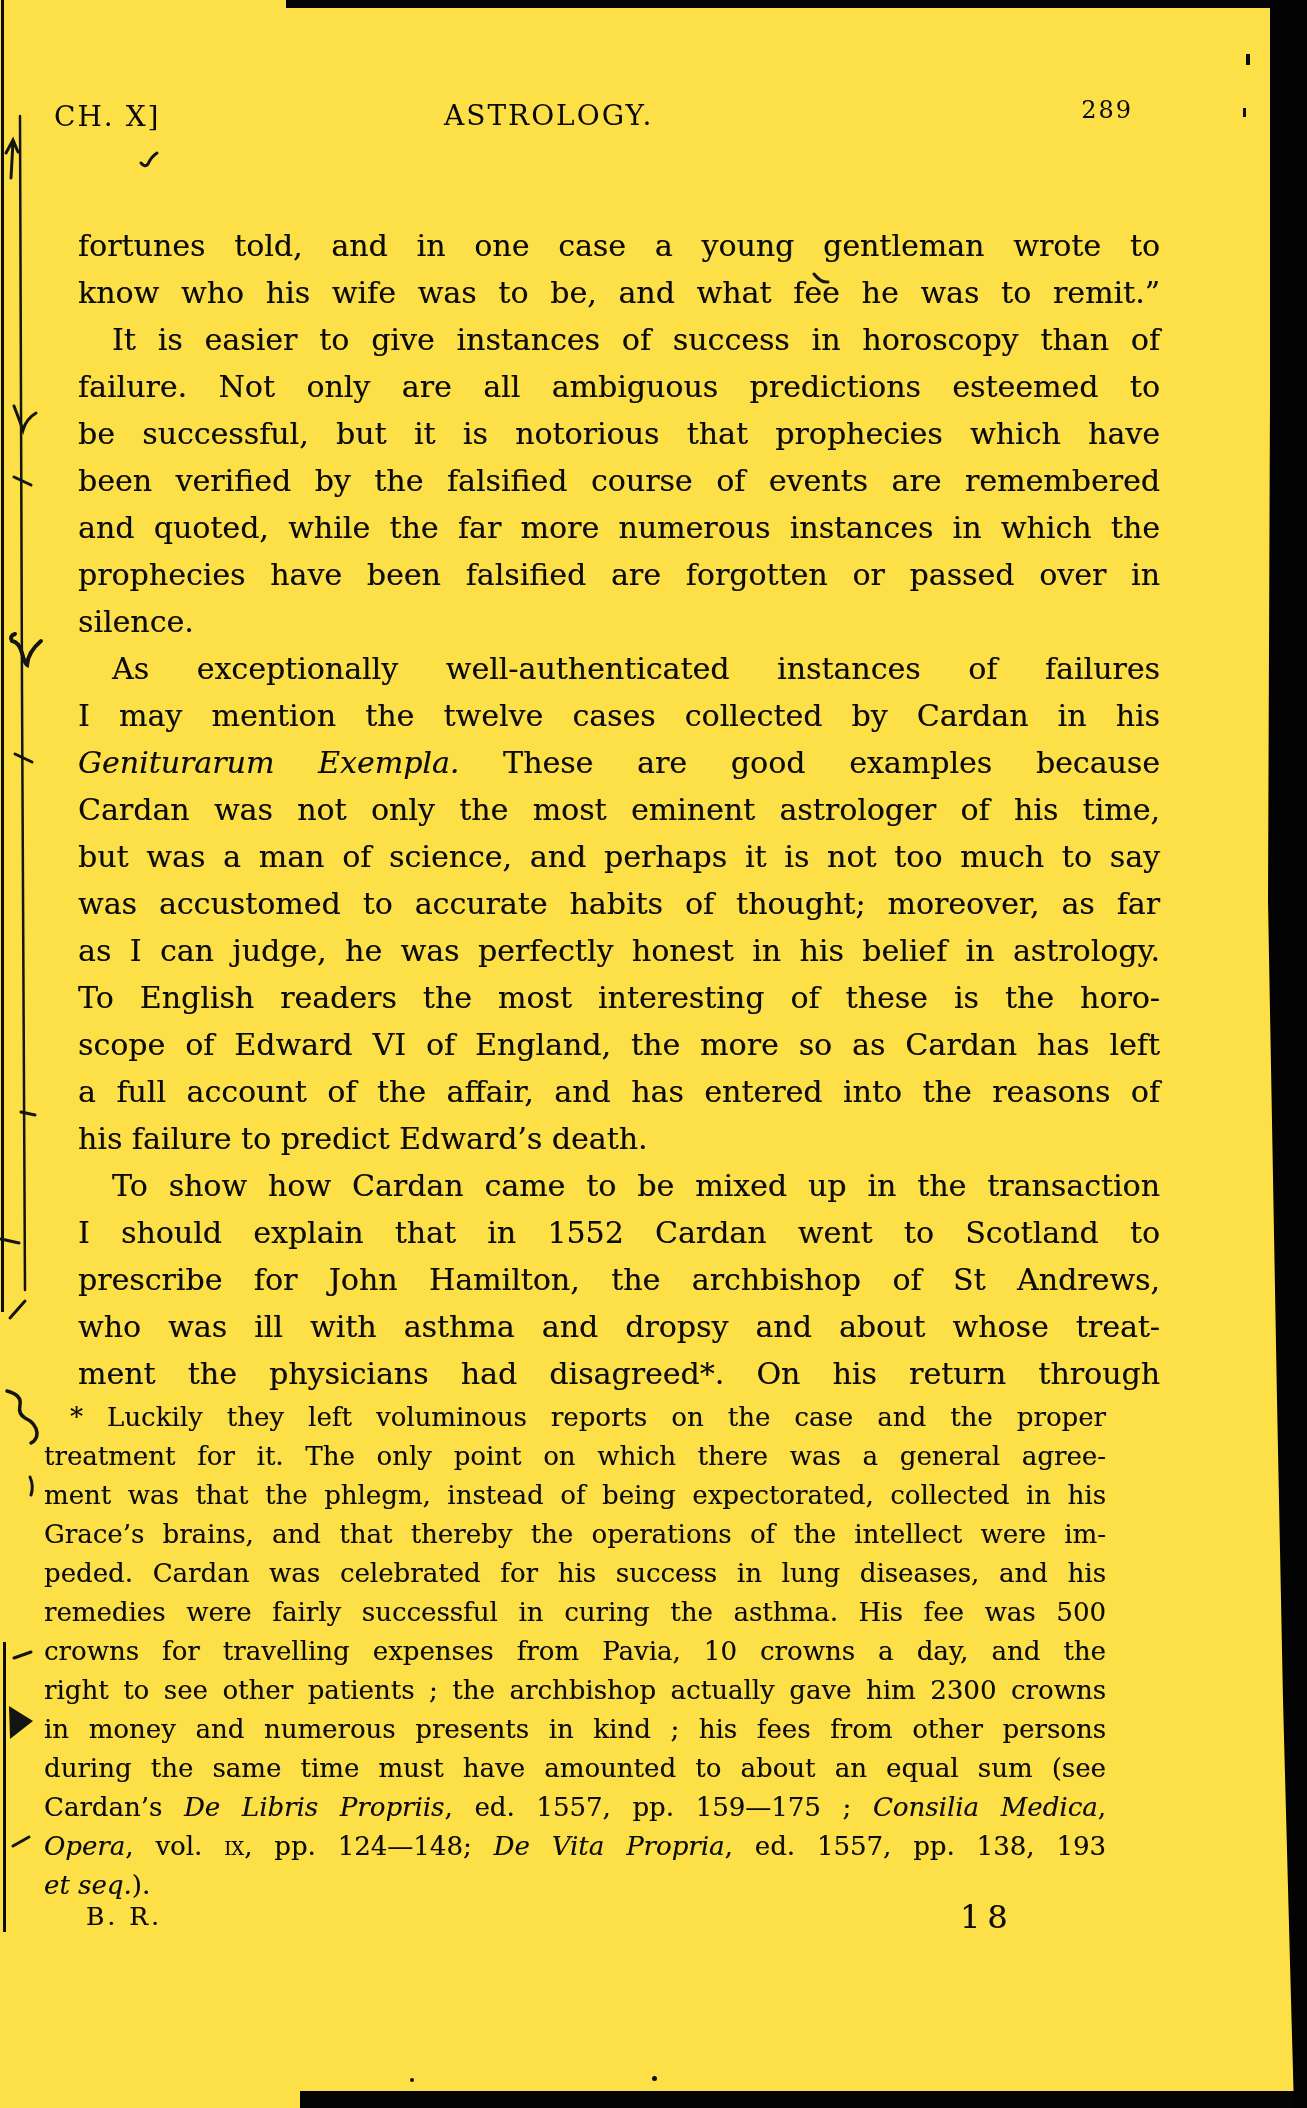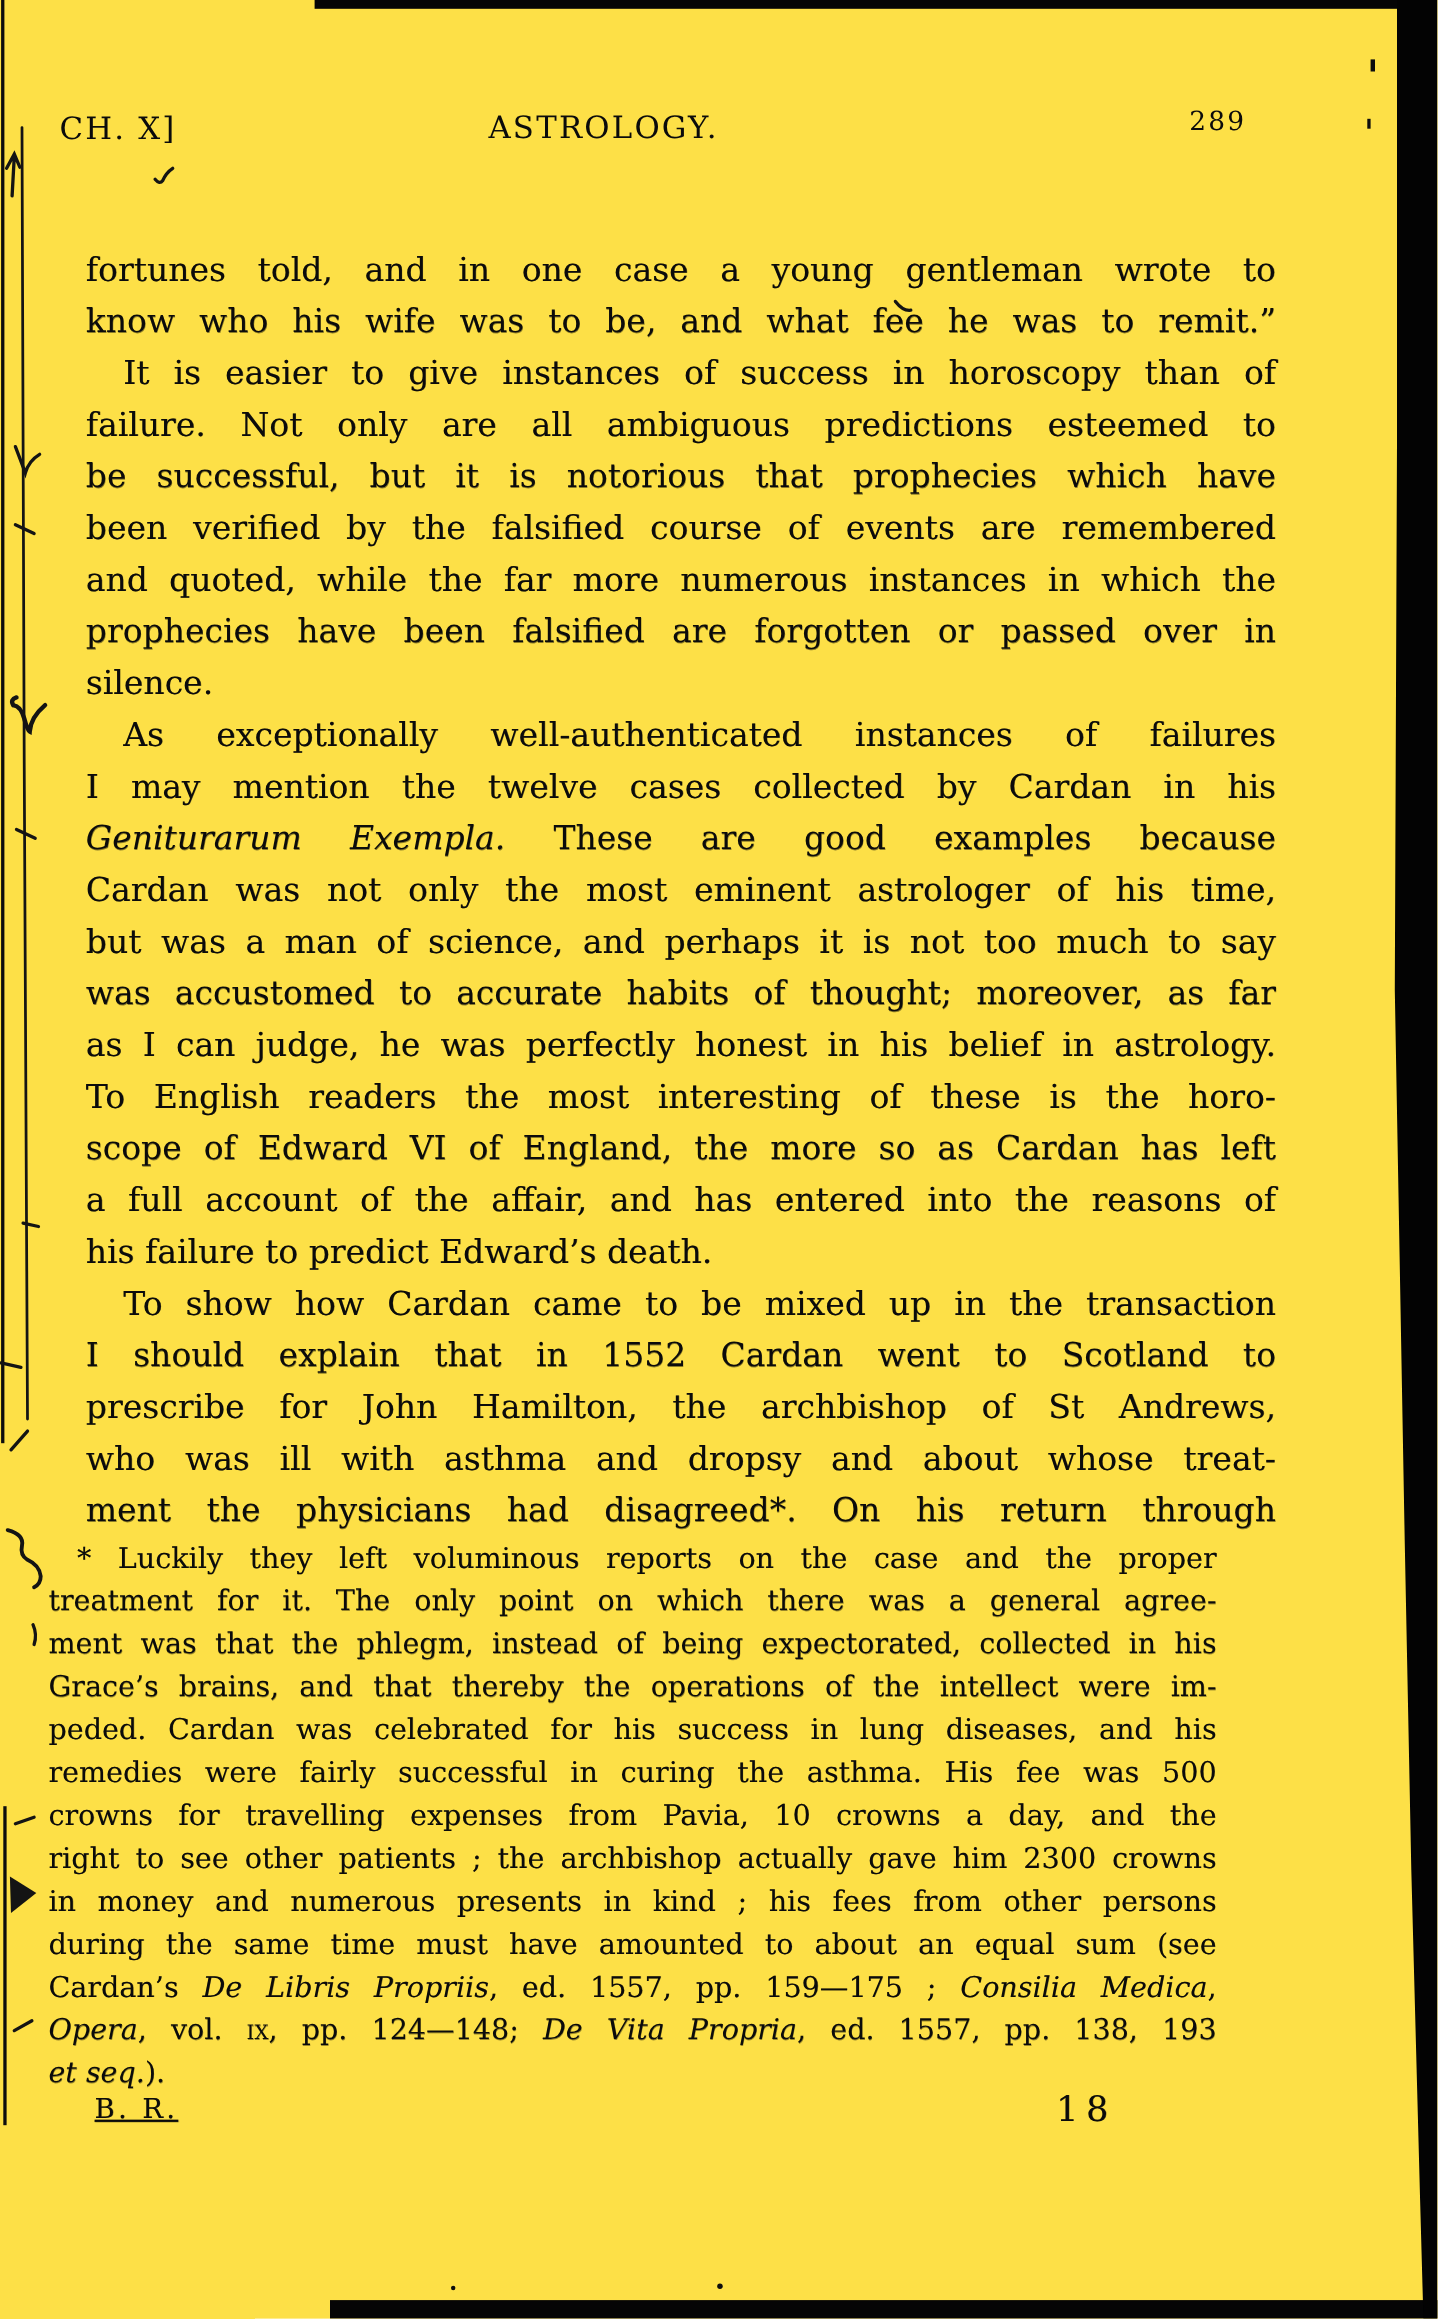--- a/index.html
+++ b/index.html
@@ -22,21 +22,21 @@
     text-shadow:0.3px 0.3px 0 rgba(0,0,0,.4);}
   .bl{height:47px;line-height:47px;font-size:30px;text-align:justify;-moz-text-align-last:justify;text-align-last:justify;}
   .fl{height:39px;line-height:39px;font-size:26px;text-align:justify;-moz-text-align-last:justify;text-align-last:justify;}
   .bl.ind{padding-left:34px;}
   .fl.ind{padding-left:26px;}
   .bl.end,.fl.end{-moz-text-align-last:left;text-align-last:left;}
   .it{font-style:italic;}
   .sc{font-variant:small-caps;}
   
   #sig{position:absolute;left:86px;top:1902px;font-size:25px;letter-spacing:3px;
-    text-shadow:0.35px 0.35px 0 rgba(0,0,0,.45);text-decoration:underline;}
+    text-shadow:0.35px 0.35px 0 rgba(0,0,0,.45);}
   #sheet{position:absolute;left:960px;top:1898px;font-size:32px;letter-spacing:7px;
     text-shadow:0.35px 0.35px 0 rgba(0,0,0,.45);}
 </style>
 </head>
 <body>
 
 <div id="page">
 
   <div class="bar" style="left:286px;top:0;width:984px;height:8px;"></div>
   <div class="bar" style="left:300px;top:2091px;width:1007px;height:17px;"></div>

